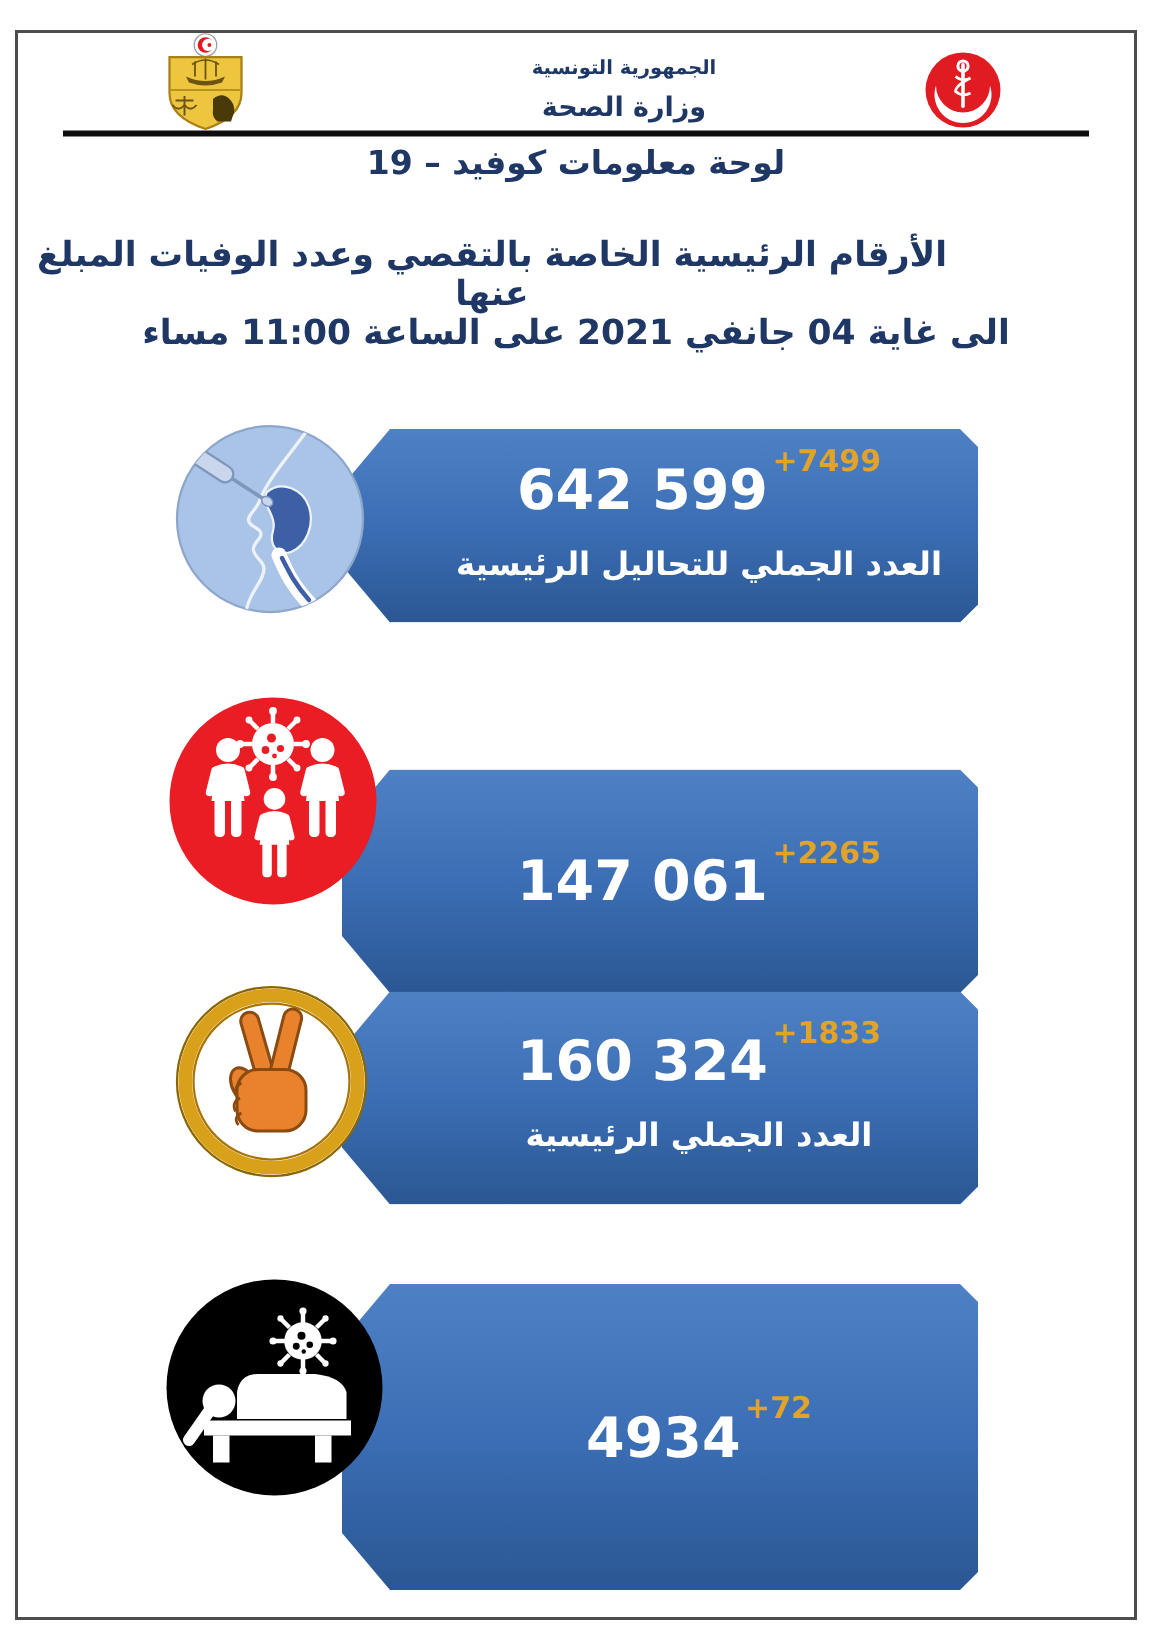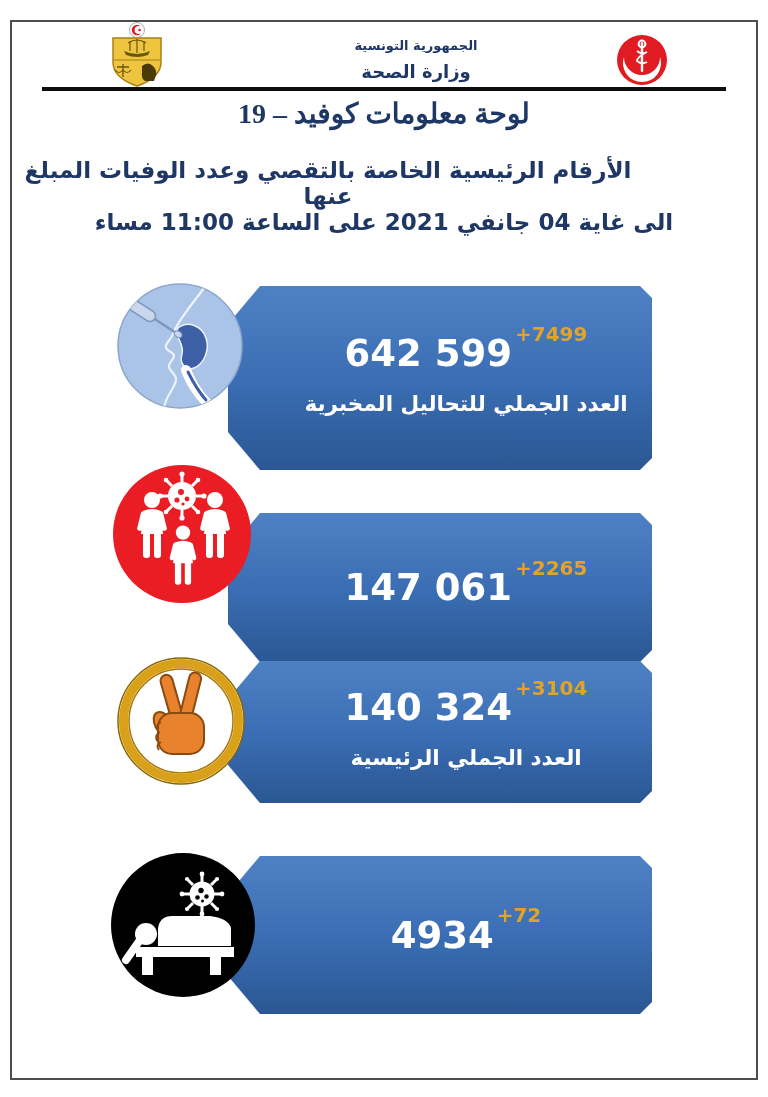--- a/index.html
+++ b/index.html
@@ -10,35 +10,35 @@
   .abs{position:absolute;}
   .frame{left:10px;top:20px;width:744px;height:1056px;border:2px solid #4d4d4d;background:#fff;}
   
   .coat{left:108px;top:22px;width:58px;height:66px;}
   .hdr-center{left:0;top:38px;width:768px;text-align:center;color:#1E3765;font-weight:bold;padding-left:32px;}
   .hdr-center .l1{font-size:13px;margin-bottom:8px;}
   .hdr-center .l2{font-size:18px;}
   .moh{left:616px;top:34px;width:52px;height:52px;}
   .rule{left:42px;top:87px;width:684px;height:4px;background:#0e0e0e;}
   
-  .title{left:0;top:97px;width:768px;text-align:center;color:#1E3765;font-size:28px;font-weight:bold;font-family:Liberation Serif, serif;}
+  .title{left:0;top:97px;width:768px;text-align:center;color:#1E3765;font-size:22px;font-weight:bold;}
   .sub1{left:0;top:157px;width:656px;text-align:center;color:#1E3765;font-size:23px;font-weight:bold;}
   .sub2{left:0;top:209px;width:768px;text-align:center;color:#1E3765;font-size:23px;font-weight:bold;}
   
   .banner{
     background:linear-gradient(180deg,#4E81C4 0%,#3A6DB3 52%,#2B5793 100%);
     clip-path:polygon(32px 0, calc(100% - 12px) 0, 100% 12px, 100% calc(100% - 12px),
                       calc(100% - 12px) 100%, 32px 100%, 0 calc(100% - 38px), 0 38px);
     display:flex;flex-direction:column;justify-content:center;align-items:center;
     padding:8px 12px 8px 64px;box-sizing:border-box;gap:15px;z-index:1;
   }
-  .b1{left:228px;top:286px;width:424px;height:184px;}
+  .b1{left:228px;top:286px;width:424px;height:129px;}
   .b2{left:228px;top:471px;width:424px;height:149px;margin-top:42px;}
   .b3{left:228px;top:661px;width:424px;height:142px;}
-  .b4{left:228px;top:856px;width:424px;height:158px;gap:8px;}
+  .b4{left:228px;top:856px;width:424px;height:204px;gap:8px;}
   .num{color:#fff;font-size:37px;font-weight:bold;white-space:nowrap;line-height:1;}
   .num sup{color:#E2A32A;font-size:20px;font-weight:bold;position:relative;top:-12px;margin-left:3px;}
   .lbl{color:#fff;font-size:21.5px;font-weight:bold;text-align:center;line-height:1.55;}
   .lbl .ul{text-decoration:underline;text-decoration-thickness:2px;text-underline-offset:7px;}
   .lbl .l2{display:block;}
   
   .circle{z-index:2;}
   .c1{left:116px;top:282px;width:128px;height:128px;}
   .c2{left:112px;top:464px;width:140px;height:140px;}
   .c3{left:116px;top:656px;width:130px;height:130px;}
@@ -83,21 +83,21 @@
 </div>
 
 <div class="abs rule"></div>
 
 <div class="abs title" dir="rtl">لوحة معلومات كوفيد – 19</div>
 <div class="abs sub1" dir="rtl">الأرقام الرئيسية الخاصة بالتقصي وعدد الوفيات المبلغ عنها</div>
 <div class="abs sub2" dir="rtl">الى غاية 04 جانفي 2021 على الساعة 11:00 مساء</div>
 
 <div class="abs banner b1">
   <div class="num" dir="ltr"><span>642 599</span><sup>+7499</sup></div>
-  <div class="lbl" dir="rtl"><span>العدد الجملي للتحاليل المخبرية</span>
+  <div class="lbl" dir="rtl"><span>العدد الجملي للتحاليل الرئيسية</span>
   <span class="ul"></span><span class="l2"></span></div>
 </div>
 <div class="abs circle c1">
   <svg viewBox="0 0 128 128">
     <clipPath id="cc1">
         <circle cx="64" cy="64" r="62"></circle>
       </clipPath>
     <circle cx="64" cy="64" r="62" fill="#AAC4E7" stroke="#8CA6CC" stroke-width="1.5"></circle>
     <g clip-path="url(#cc1)">
       <path d="M88,6 C78,20 62,38 57,52 C55,58 48,62 50,66 C52,70 58,70 58,74 C58,78 52,80 53,85 C54,90 60,92 60,97 C60,106 50,112 48,126" fill="none" stroke="#EDF2F9" stroke-width="2.2"></path>
@@ -171,21 +171,21 @@
         <circle cx="-1" cy="-4" r="3"></circle>
           <circle cx="5" cy="3" r="2.4"></circle>
         <circle cx="-5" cy="4" r="2.6"></circle>
           <circle cx="1" cy="8" r="1.6"></circle>
       </g>
     </g>
   </svg>
 </div>
 
 <div class="abs banner b3">
-  <div class="num" dir="ltr"><span>140 324</span><sup>+3104</sup></div>
+  <div class="num" dir="ltr"><span>160 324</span><sup>+1833</sup></div>
   <div class="lbl" dir="rtl"><span>العدد الجملي الرئيسية</span>
   <span class="ul"></span><span class="l2"></span></div>
 </div>
 <div class="abs circle c3">
   <svg viewBox="0 0 130 130">
     <circle cx="65" cy="65" r="63" fill="#fff" stroke="#8a6500" stroke-width="1.5"></circle>
     <circle cx="65" cy="65" r="57.5" fill="none" stroke="#D9A11A" stroke-width="9"></circle>
     <circle cx="65" cy="65" r="52" fill="none" stroke="#a87408" stroke-width="1.5"></circle>
     <g fill="#E8822D" stroke="#8a4a10" stroke-width="2">
       <rect x="50" y="18" width="12" height="52" rx="6" transform="rotate(-16 56 44)"></rect>

